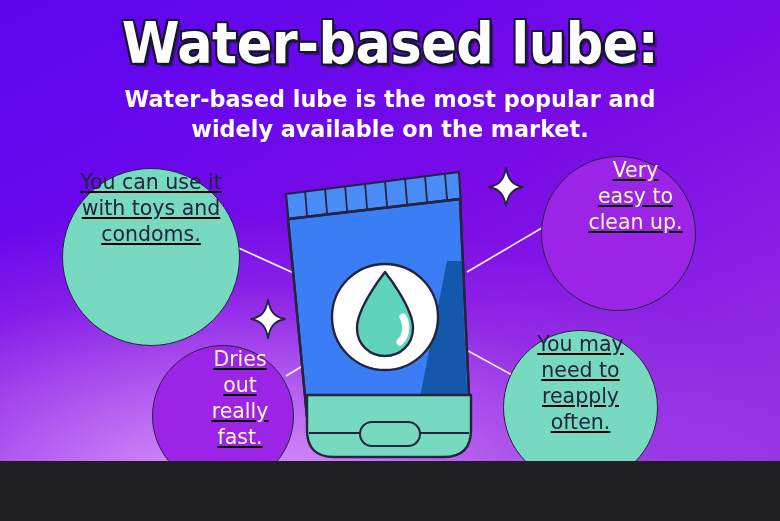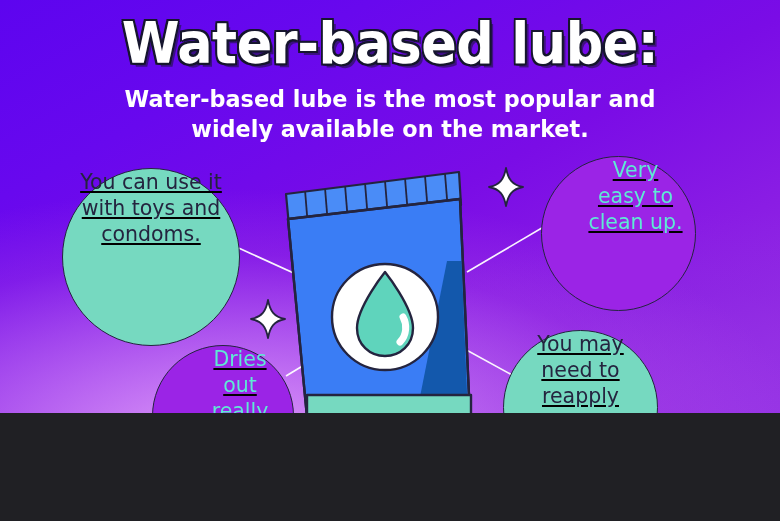--- a/index.html
+++ b/index.html
@@ -3,21 +3,21 @@
 <meta charset="utf-8">
 <style>
   html, body {
     margin: 0;
     padding: 0;
     background: #202024;
   }
   #infographic {
     position: relative;
     width: 780px;
-    height: 413px;
+    height: 461px;
     overflow: hidden;
     font-family: "DejaVu Sans", "Liberation Sans", sans-serif;
     background:
       radial-gradient(ellipse 95% 80% at 30% 108%, rgba(226,160,250,0.98) 0%, rgba(205,130,245,0.72) 28%, rgba(170,72,230,0.30) 58%, rgba(150,40,225,0.0) 78%),
       radial-gradient(ellipse 70% 65% at 96% 100%, rgba(150,52,230,0.85) 0%, rgba(140,44,226,0.35) 45%, rgba(140,44,226,0) 75%),
       linear-gradient(152deg, #5d04ef 0%, #6808ee 24%, #7a0ce6 52%, #8a1de4 74%, #9a34e2 100%);
   }
 
   
   .header {
@@ -96,21 +96,21 @@
   .bubble.teal {
     background: #76d9c0;
   }
   .bubble.teal span {
     color: #24243f;
   }
   .bubble.purple {
     background: #9b24e6;
   }
   .bubble.purple span {
-    color: #5eead4;
+    color: #fef9c3;
     margin-left: 34px;
   }
 
   #bubble-toys    { left: 62px;  top: 168px; width: 178px; height: 178px; }
   #bubble-clean   { left: 541px; top: 156px; width: 155px; height: 155px; }
   #bubble-dries   { left: 152px; top: 345px; width: 142px; height: 142px; }
   #bubble-reapply { left: 503px; top: 330px; width: 155px; height: 155px; }
 
   
   .sparkle {

